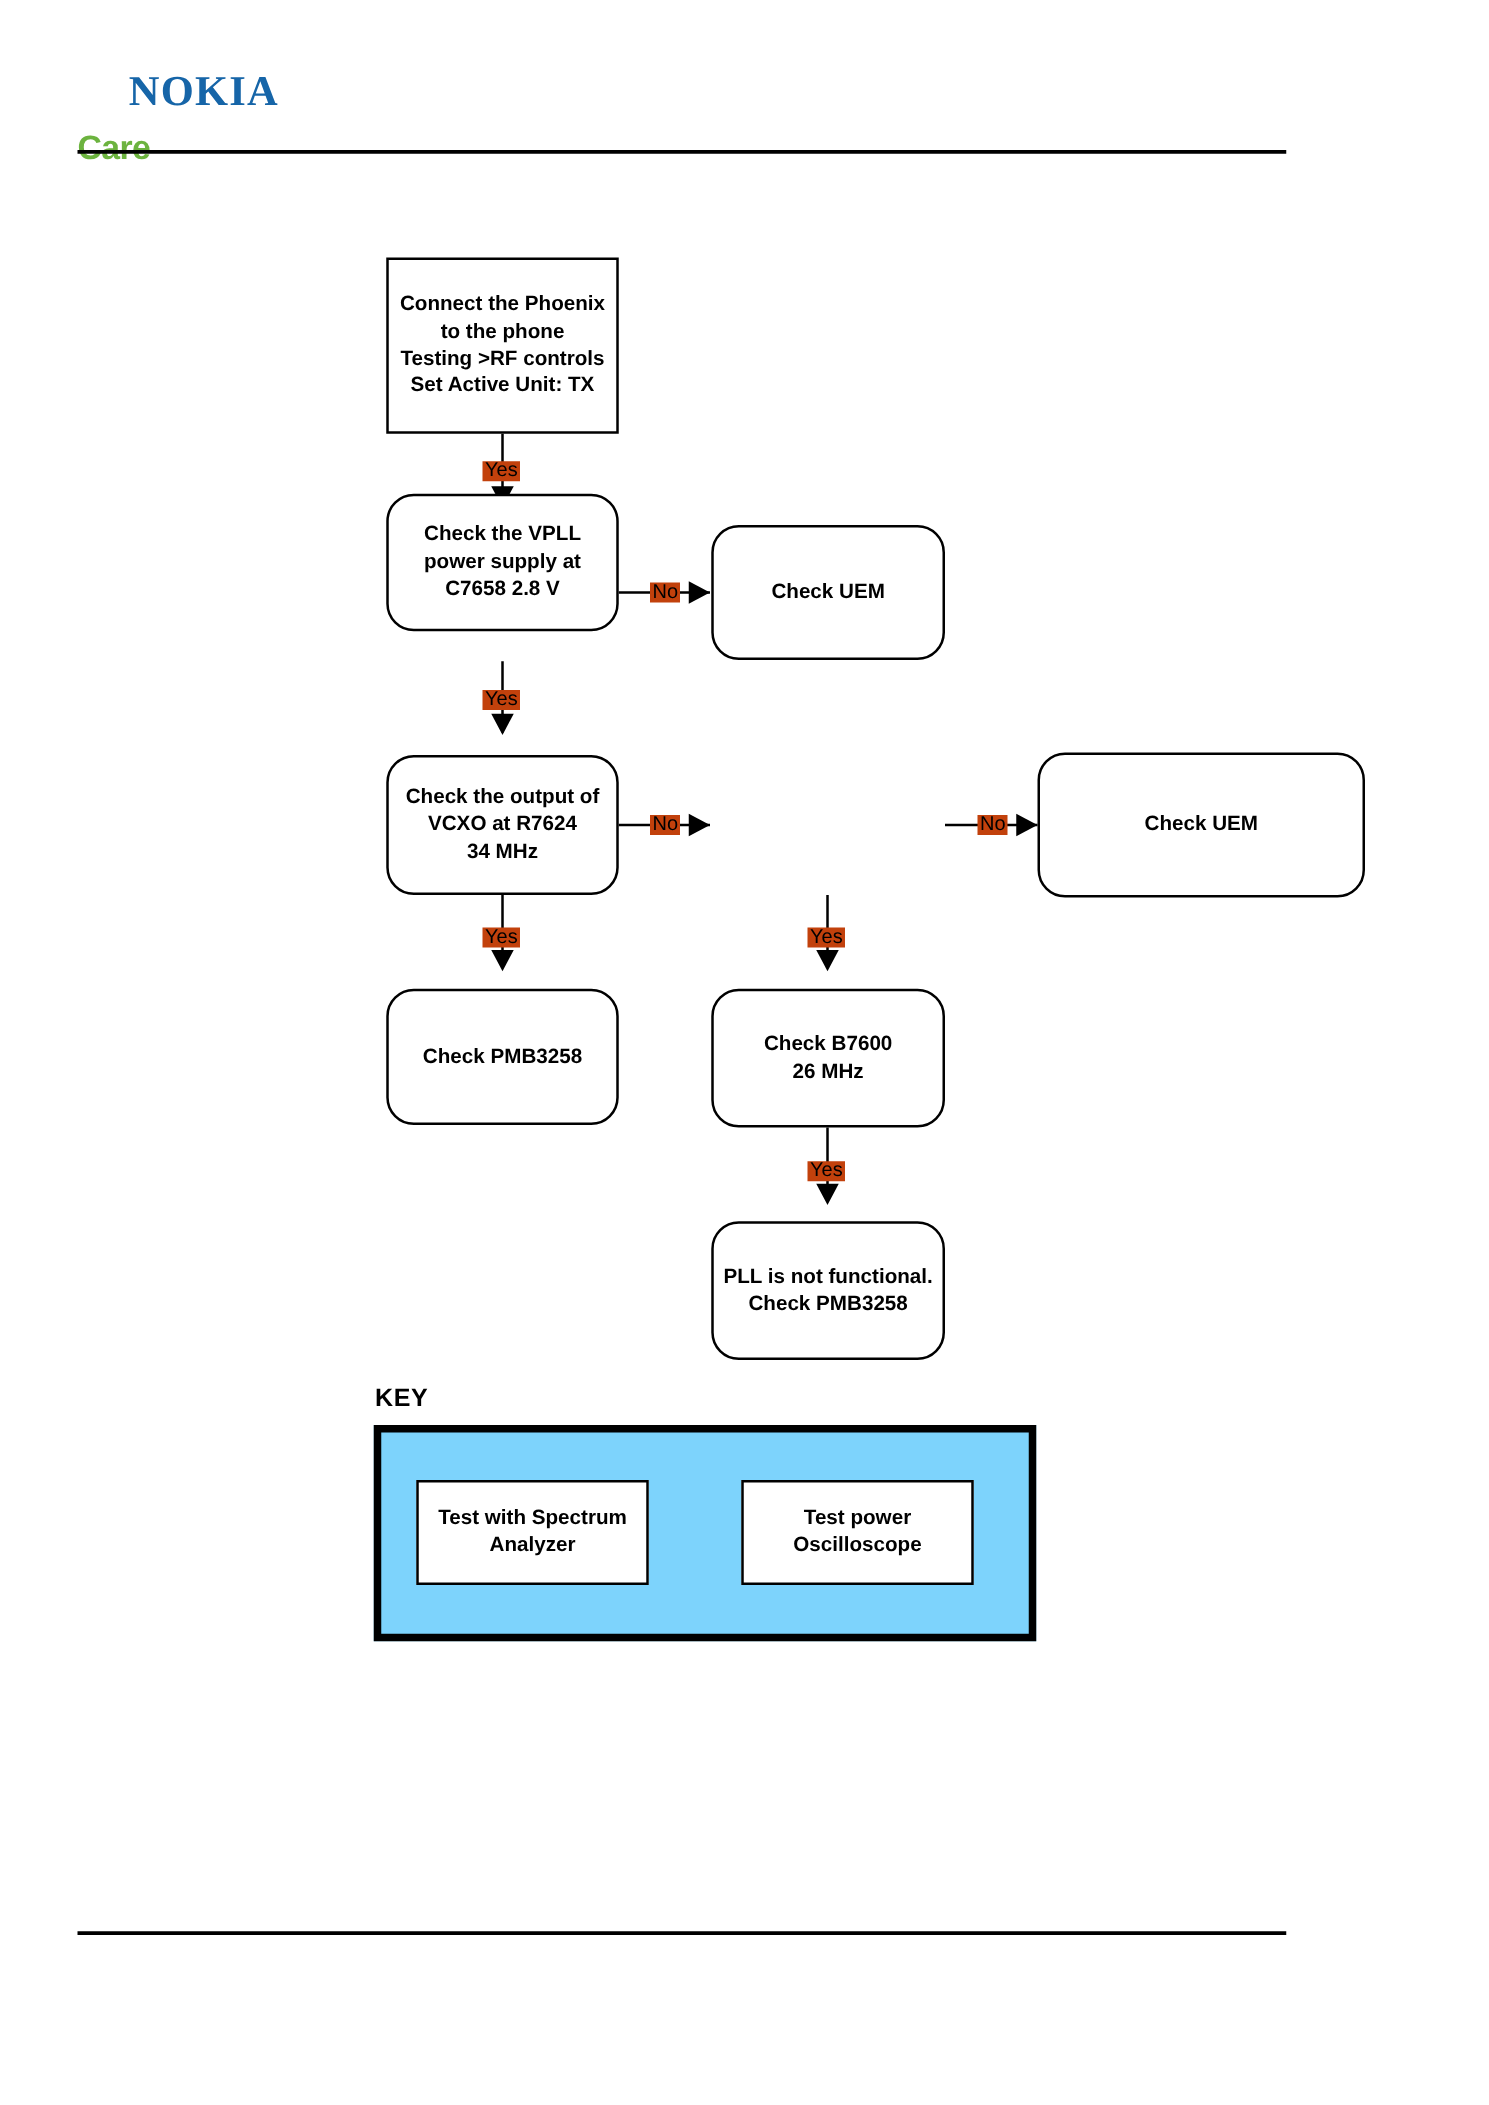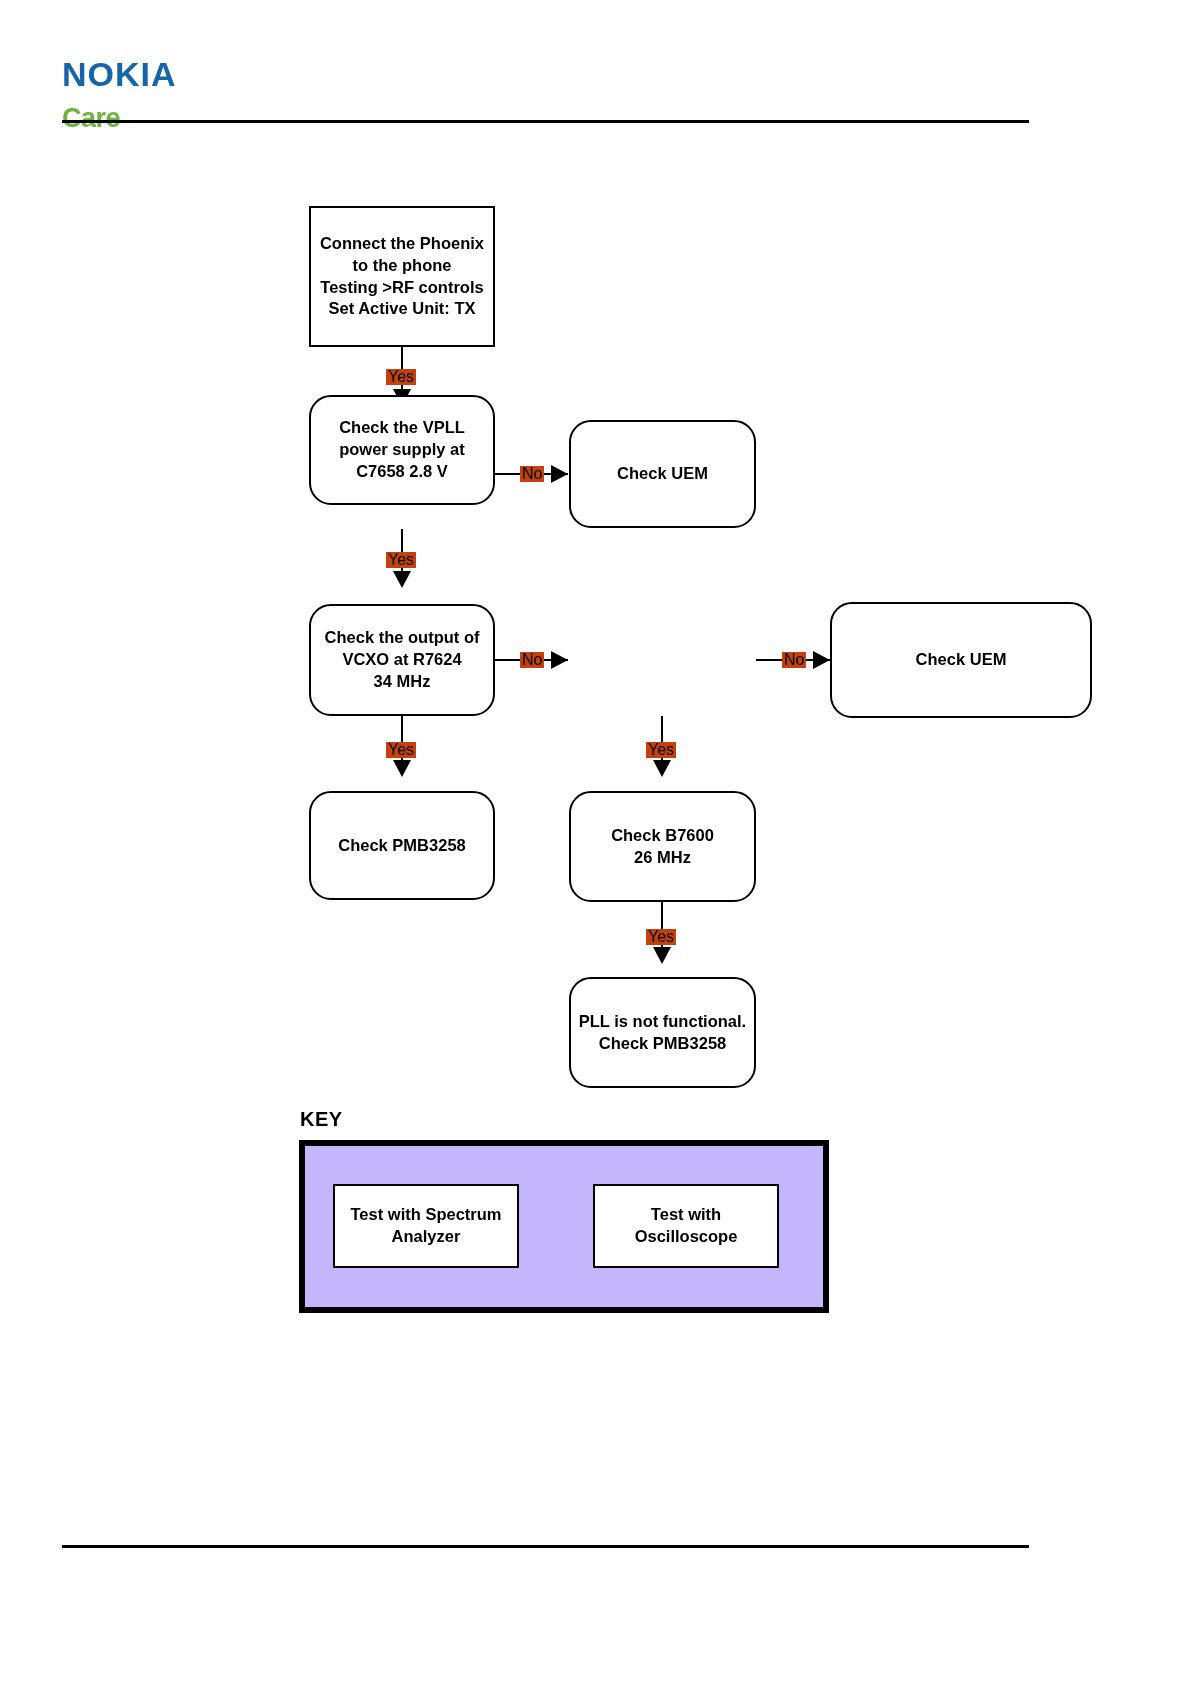--- a/index.html
+++ b/index.html
@@ -21,25 +21,26 @@
     position: absolute;
     left: 0; top: 0;
     width: 1191px; height: 130px;
   }
   #nokia-logo {
     position: absolute;
     left: 62px; top: 57px;
     line-height: 1;
   }
   #nokia-wordmark {
-    font-family: Liberation Sans, sans-serif;
+    font-family: Liberation Serif, serif;
     font-weight: bold;
     font-size: 34px;
     letter-spacing: 1px;
     display: block;
+    margin-left: 41px;
   }
   #care-wordmark {
     font-family: "Liberation Sans", sans-serif;
     font-weight: bold;
     font-size: 27px;
     display: block;
     margin-top: 14px;
     letter-spacing: -0.5px;
   }
   #header-rule {
@@ -123,21 +124,21 @@
     font-size: 20px;
     font-weight: bold;
     letter-spacing: 0.5px;
   }
   #key-box {
     position: absolute;
     left: 299px; top: 1140px;
     width: 530px; height: 173px;
     box-sizing: border-box;
     border: 6px solid #000000;
-    background: #c4b5fd;
+    background: #7dd3fc;
   }
   .key-item {
     position: absolute;
     box-sizing: border-box;
     border: 2.2px solid #000000;
     background: #ffffff;
     display: flex;
     align-items: center;
     justify-content: center;
     text-align: center;
@@ -216,17 +217,17 @@
   <div class="edge-label" style="left:646px; top:929px;">Yes</div>
 
   <div class="node rounded" style="left:569px; top:977px; width:187px; height:111px;">PLL is not functional.
 Check PMB3258</div>
 </div>
 
 <div id="key-title">KEY</div>
 <div id="key-box">
   <div class="key-item" style="left:28px; top:38px; width:186px; height:84px;">Test with Spectrum
 Analyzer</div>
-  <div class="key-item" style="left:288px; top:38px; width:186px; height:84px;">Test with
+  <div class="key-item" style="left:288px; top:38px; width:186px; height:84px;">Test power
 Oscilloscope</div>
 </div>
 
 <div id="footer-rule"></div>
 
 </body></html>

